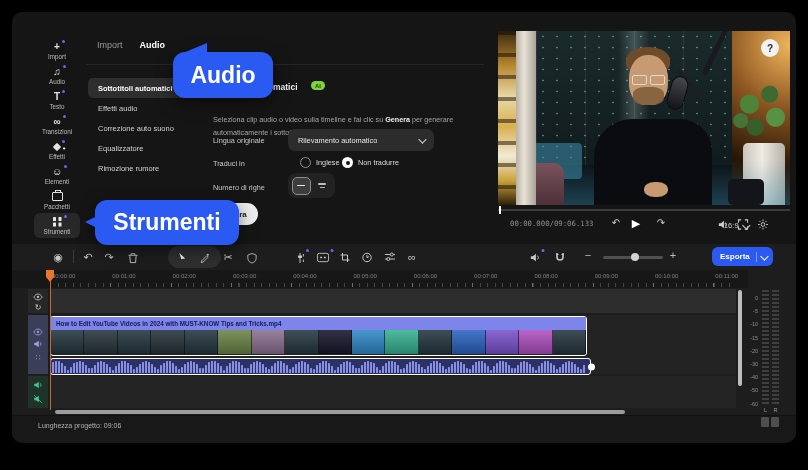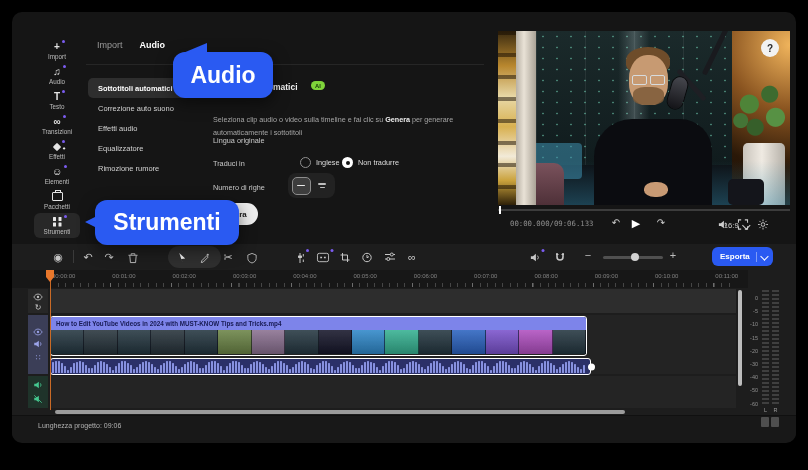--- a/index.html
+++ b/index.html
@@ -197,31 +197,35 @@
       </nav>
 
   <div class="tabs">
     <span class="tab">Import</span>
     <span class="tab active">Audio</span>
   </div>
   <div class="tabline a"></div>
 
   <div class="menu" id="menu">
         <div class="menu-item active">Sottotitoli automatici</div>
+        <div class="menu-item">Effetti audio</div>
         <div class="menu-item">Correzione auto suono</div>
-        <div class="menu-item">Effetti audio</div>
         <div class="menu-item">Equalizzatore</div>
         <div class="menu-item">Rimozione rumore</div>
       </div>
 
   <div class="a p-title">Sottotitoli automatici</div>
   <div class="a ai">AI</div>
   <div class="a p-desc"><span>Seleziona clip audio o video sulla timeline e fai clic su </span><b>Genera</b><span> per generare automaticamente i sottotitoli</span></div>
 
   <div class="a f-label" style="left:201px;top:124px;">Lingua originale</div>
+  <div class="a dropdown">
+    <span>Rilevamento automatico</span>
+    <span class="chev"></span>
+  </div>
 
   <div class="a f-label" style="left:201px;top:147px;">Traduci in</div>
   <div class="a rdo-row" style="left:288px;top:145px;">
     <span class="rdo unsel"></span>
     <span class="rdo-label">Inglese</span>
   </div>
   <div class="a rdo-row" style="left:330px;top:145px;">
     <span class="rdo sel"></span>
     <span class="rdo-label">Non tradurre</span>
   </div>

